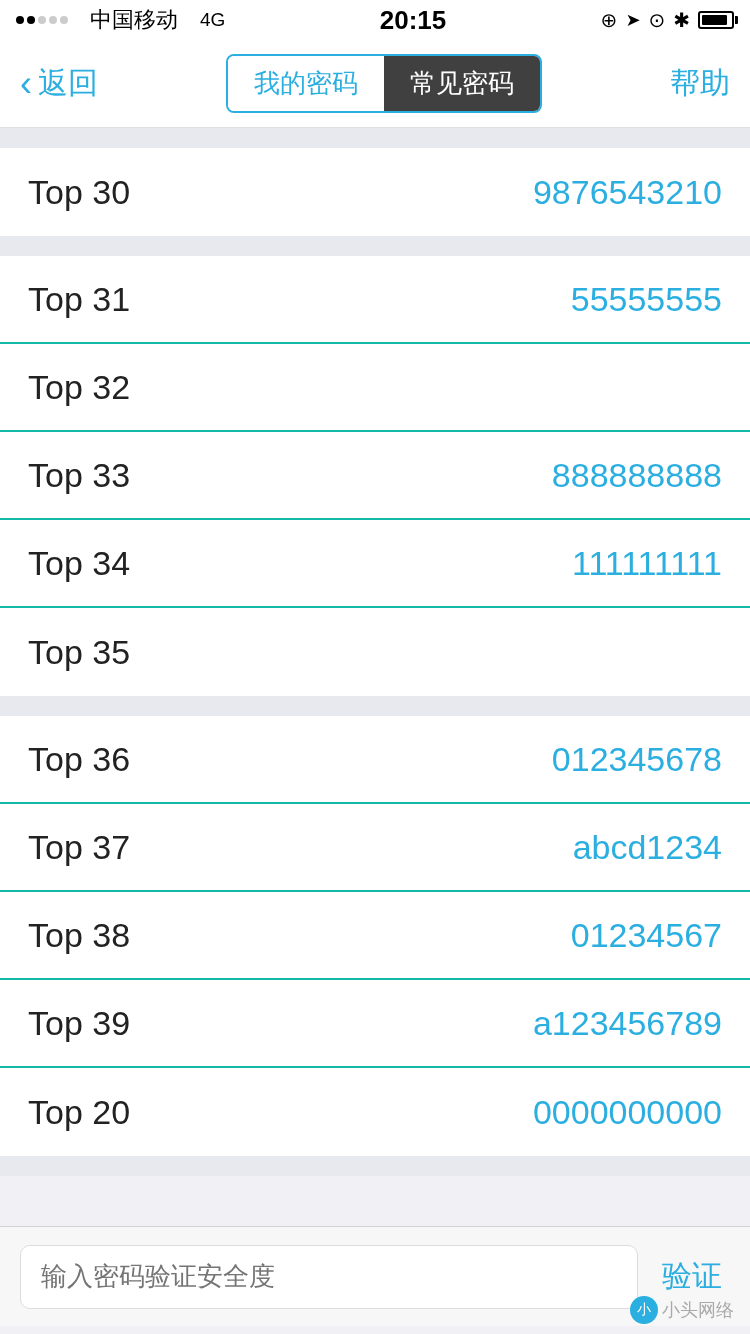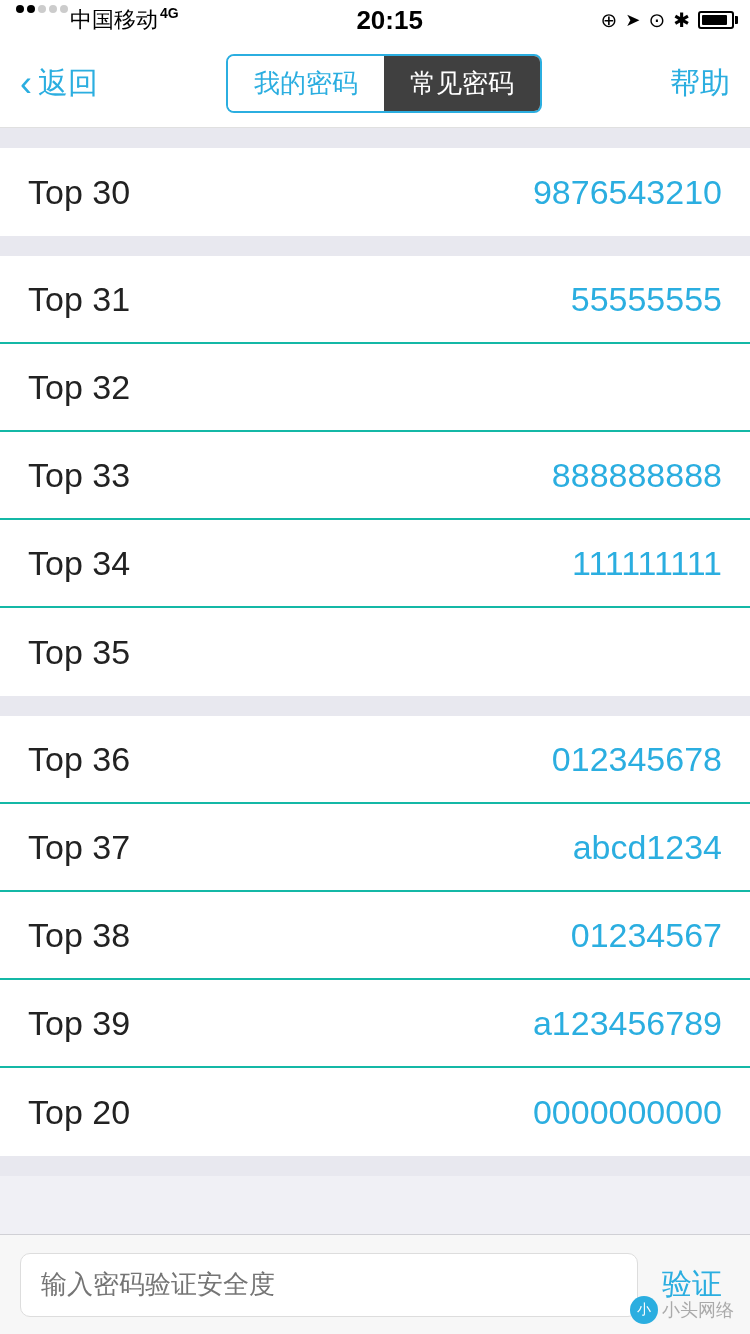--- a/index.html
+++ b/index.html
@@ -18,22 +18,22 @@
       height: 40px;
       display: flex;
       align-items: center;
       justify-content: space-between;
       padding: 0 16px;
       font-size: 24px;
       font-weight: 500;
     }
     .status-left {
       display: flex;
-      align-items: flex-start;
-      gap: 2px;
+      align-items: center;
+      gap: 22px;
       font-size: 22px;
     }
     .signal-dots {
       display: flex; gap: 3px; align-items: center;
     }
     .dot { width: 8px; height: 8px; border-radius: 50%; }
     .dot.filled { background: #000; }
     .dot.empty { background: #ccc; }
     .status-center { font-size: 26px; font-weight: 600; }
     .status-right { display: flex; align-items: center; gap: 8px; font-size: 20px; }
@@ -102,21 +102,21 @@
       font-weight: 400;
     }
     .item-value {
       font-size: 34px;
       color: #2baee0;
     }
 
     
     .bottom-bar {
       position: fixed;
-      bottom: 0;
+      bottom: 8px;
       left: 0;
       width: 750px;
       height: 100px;
       background: #f7f7f7;
       border-top: 1px solid #d0d0d5;
       display: flex;
       align-items: center;
       padding: 0 20px;
       gap: 16px;
     }
@@ -164,21 +164,21 @@
 <div class="status-bar">
   <div class="status-left">
     <div class="signal-dots">
       <div class="dot filled"></div>
       <div class="dot filled"></div>
       <div class="dot empty"></div>
       <div class="dot empty"></div>
       <div class="dot empty"></div>
     </div>
     <span style="font-size:22px;">中国移动</span>
-    <span style="font-size:14px;font-weight:bold;">4G</span>
+    <span style="font-size:19px;">4G</span>
   </div>
   <div class="status-center">20:15</div>
   <div class="status-right">
     <span>⊕</span>
     <span style="font-size:18px;">➤</span>
     <span>⊙</span>
     <span>✱</span>
     <div class="battery">
       <div class="battery-fill"></div>
     </div>

